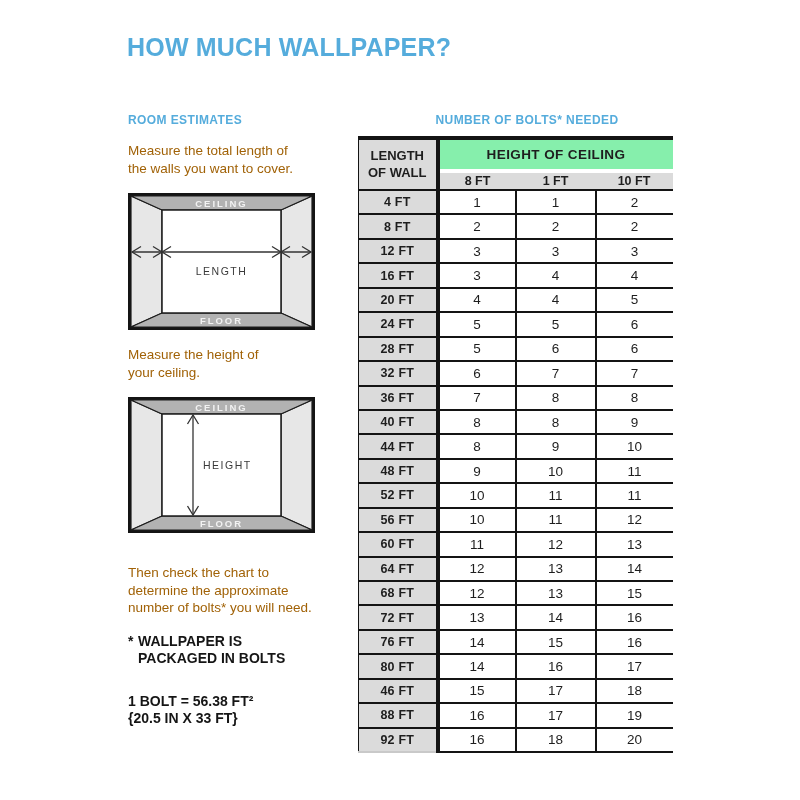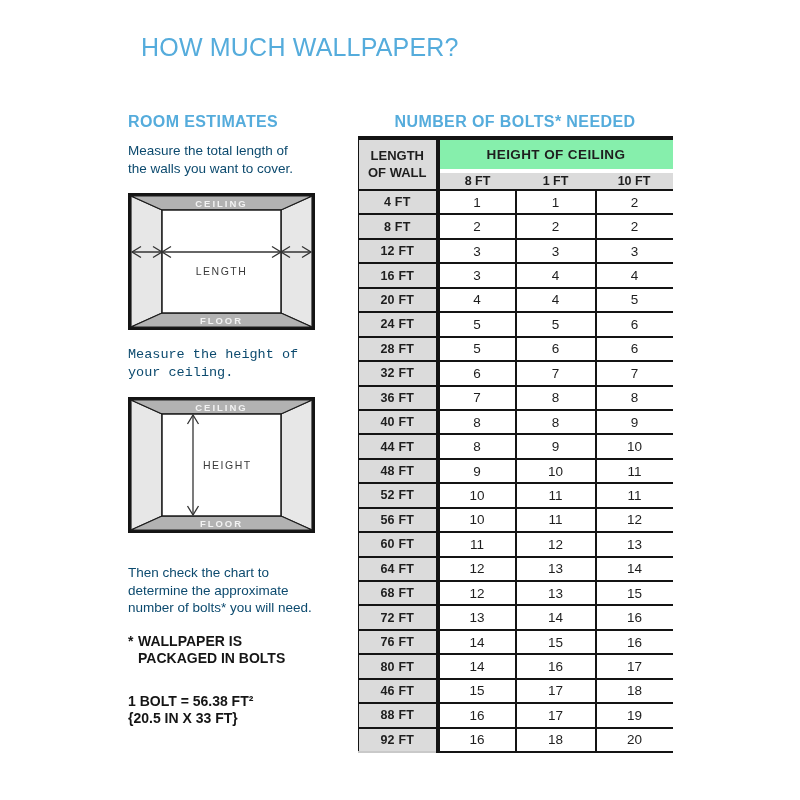--- a/index.html
+++ b/index.html
@@ -7,49 +7,49 @@
   body { font-family: "Liberation Sans", sans-serif; }
   .canvas {
     position: relative;
     width: 800px;
     height: 800px;
     background: #ffffff;
     overflow: hidden;
   }
   .page-title {
     position: absolute;
-    left: 141px; top: 33px;
+    left: 127px; top: 33px;
     font-size: 25px;
-    font-weight: normal;
+    font-weight: bold;
     letter-spacing: 0.2px;
     color: #55ACDC;
   }
   .section-head {
     position: absolute;
-    font-size: 16px;
+    font-size: 12px;
     font-weight: bold;
     letter-spacing: 0.4px;
     color: #55ACDC;
   }
   .room-estimates-head { left: 128px; top: 113px; }
   .table-head {
-    left: 358px; top: 113px;
+    left: 370px; top: 113px;
     width: 314px;
     text-align: center;
   }
   .body-text {
     position: absolute;
     left: 128px;
     font-size: 13.5px;
     line-height: 17.5px;
-    color: #0c4a6e;
+    color: #a16207;
     white-space: pre-line;
   }
   .step1 { top: 142px; }
-  .step2 { top: 346px; font-family: Liberation Mono, monospace; }
+  .step2 { top: 346px; }
   .step3 { top: 548px; margin-top: 16px; }
   .note {
     position: absolute;
     left: 128px;
     font-size: 14px;
     line-height: 17px;
     font-weight: bold;
     color: #151515;
     white-space: pre-line;
   }

